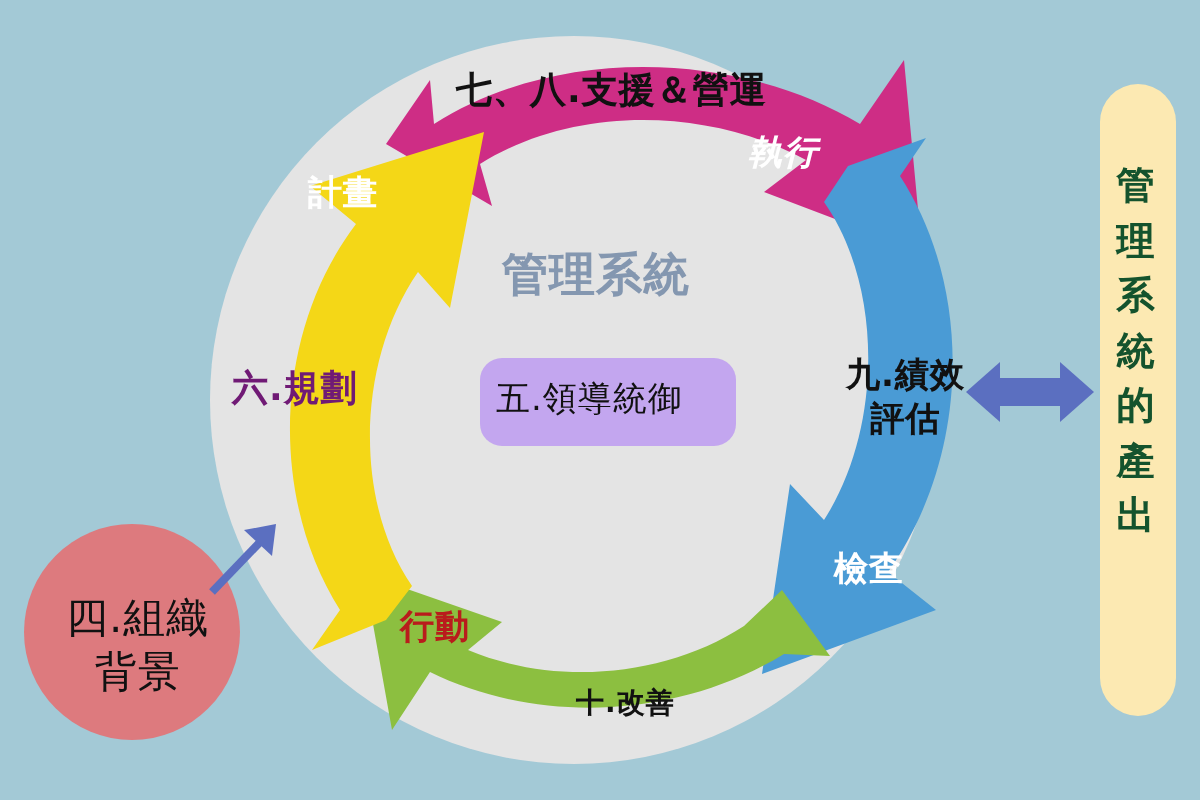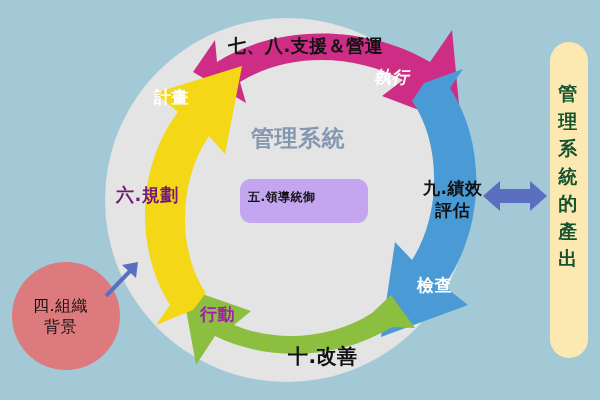--- a/index.html
+++ b/index.html
@@ -45,23 +45,23 @@
     left: 240px;
     top: 179px;
     width: 128px;
     height: 44px;
     background: #c3a6ef;
     border-radius: 11px;
   }
   #center-box-label {
     left: 248px;
     top: 191px;
-    font-size: 12px;
-    color: #111111;
-    font-weight: bold;
+    font-size: 17px;
+    color: #111111;
+    font-weight: normal;
   }
   
   #pink-main {
     left: 228px;
     top: 36px;
     font-size: 18px;
     color: #111111;
   }
   #pink-sub {
     left: 374px;
@@ -94,33 +94,33 @@
   #blue-sub {
     left: 417px;
     top: 276px;
     font-size: 17px;
     color: #ffffff;
   }
   #green-sub {
     left: 200px;
     top: 305px;
     font-size: 17px;
-    color: #a21caf;
+    color: #b91c1c;
   }
   #green-main {
     left: 288px;
     top: 345px;
-    font-size: 20px;
+    font-size: 14px;
     color: #111111;
   }
   
   #context-label {
     left: 33px;
     top: 296px;
-    font-size: 16px;
+    font-size: 21px;
     color: #111111;
     text-align: center;
     line-height: 1.3;
     font-weight: normal;
   }
   
   #output-label {
     left: 557px;
     top: 80px;
     width: 22px;

